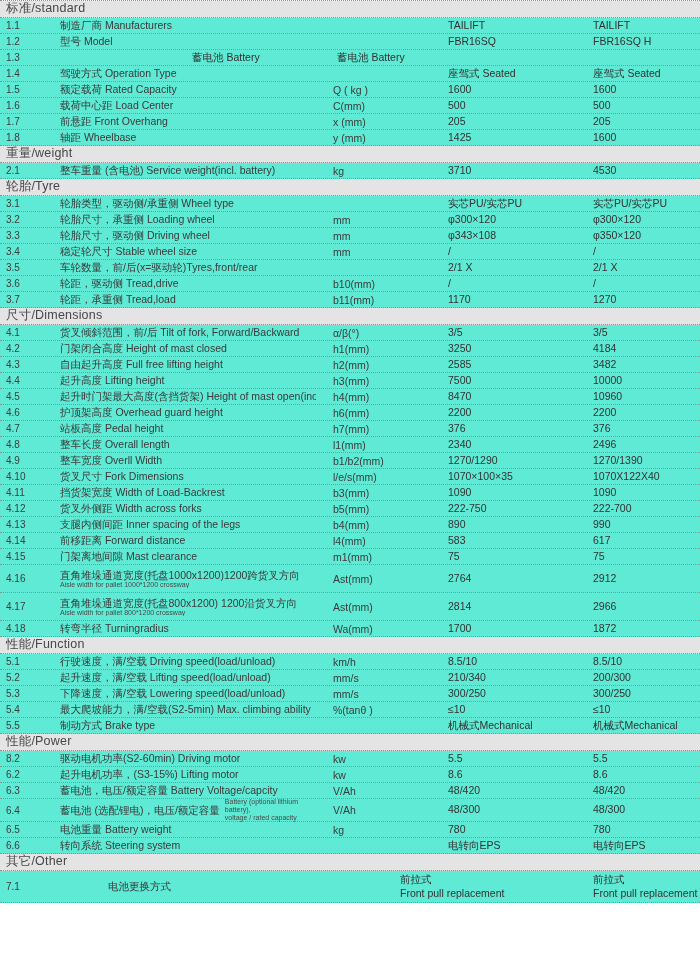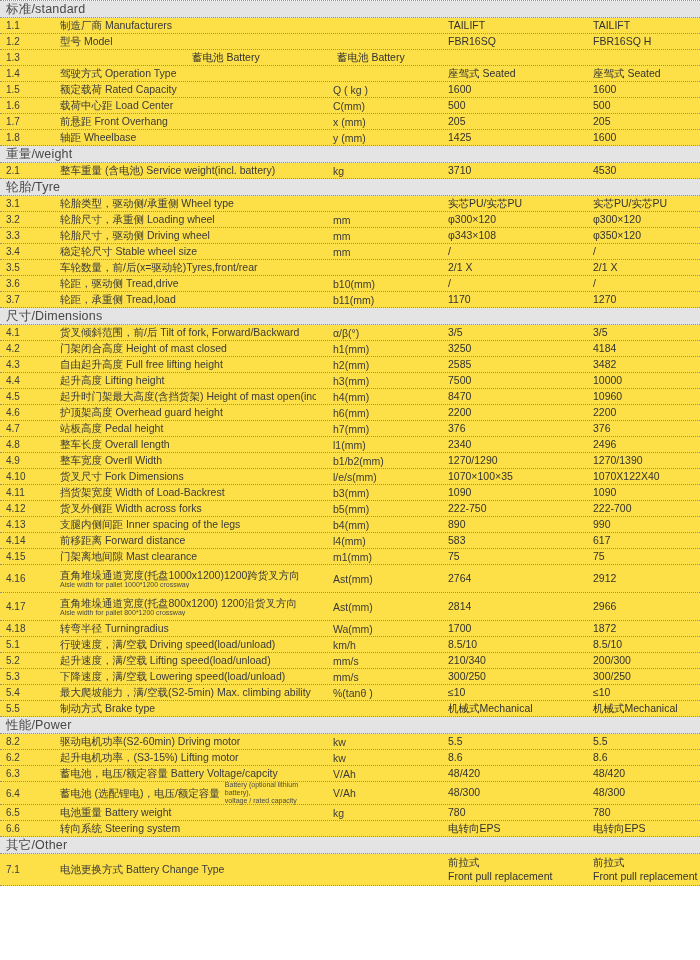--- a/index.html
+++ b/index.html
@@ -3,31 +3,31 @@
 <meta charset="utf-8">
 <style>
   * { margin:0; padding:0; box-sizing:border-box; }
   html,body { background:#ffffff; }
   body { font-family:"Liberation Sans","DejaVu Sans",sans-serif; color:#3a3a3a; }
   .sheet {
     width:700px; height:960px; margin:0 auto; background:#fff;
     border-top:1px dotted #8f8f8f; overflow:hidden;
   }
   .band {
-    height:17px; background:#e4e4e4; display:flex; align-items:center;
+    height:17px; background:#e4e4e4; display:flex; align-items:flex-end;
     border-bottom:1px dotted #8f8f8f;
   }
   .band-label { font-size:12.5px; color:#474747; padding-left:6px; letter-spacing:0.2px; }
   .row {
     height:16px; display:flex; align-items:center;
-    border-bottom:1px dotted #909090; background:#fde047;
+    border-bottom:1px dotted #909090; background:#5eead4;
   }
   .row.r-sub  { height:28px; }
   .row.r-subi { height:23px; }
-  .row.r-two  { height:32px; }
+  .row.r-two  { height:32px;gap:48px; }
   .c { overflow:hidden; }
   .num  { width:60px; padding-left:6px; font-size:10px; color:#3d3d3d; flex:0 0 auto; }
   .label{ flex:1 1 auto; display:flex; flex-direction:column; justify-content:center; padding-right:4px; }
   .label.inline { flex-direction:row; align-items:center; gap:5px;justify-content:center; }
   .main { font-size:10.5px; line-height:1.15; color:#3a3a3a; white-space:nowrap; }
   .sub  { font-size:7px; line-height:1.1; color:#4a4a4a; white-space:pre-line; }
   .unit { width:115px; flex:0 0 auto; font-size:10.5px; color:#3a3a3a;margin-left:17px; }
   .val  { font-size:10.5px; color:#323232; white-space:pre-line; line-height:1.25; }
   .v1   { width:145px; flex:0 0 auto; }
   .v2   { width:107px; flex:0 0 auto; }
@@ -429,20 +429,23 @@
 
     </div>
     <div class="c unit">Wa(mm)</div>
     <div class="c val v1">1700</div>
     <div class="c val v2">1872</div>
   </div>
 </div>
   </section>
 
   <section>
+    <div class="band">
+      <span class="band-label">性能/Function</span>
+    </div>
     <div class="rows">
   <div class="row">
     <div class="c num">5.1</div>
     <div class="c label">
       <span class="main">行驶速度，满/空载 Driving speed(load/unload)</span>
 
     </div>
     <div class="c unit">km/h</div>
     <div class="c val v1">8.5/10</div>
     <div class="c val v2">8.5/10</div>

